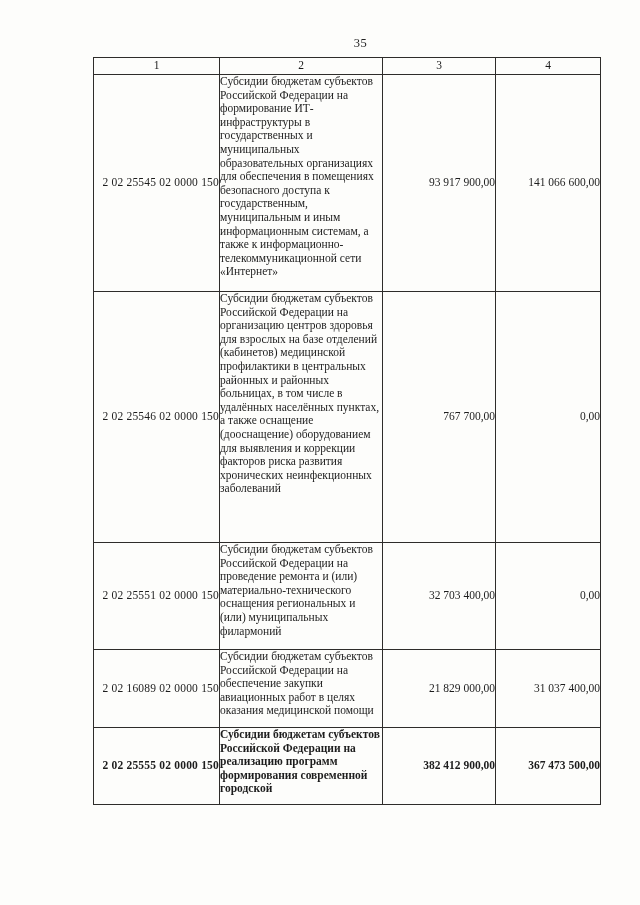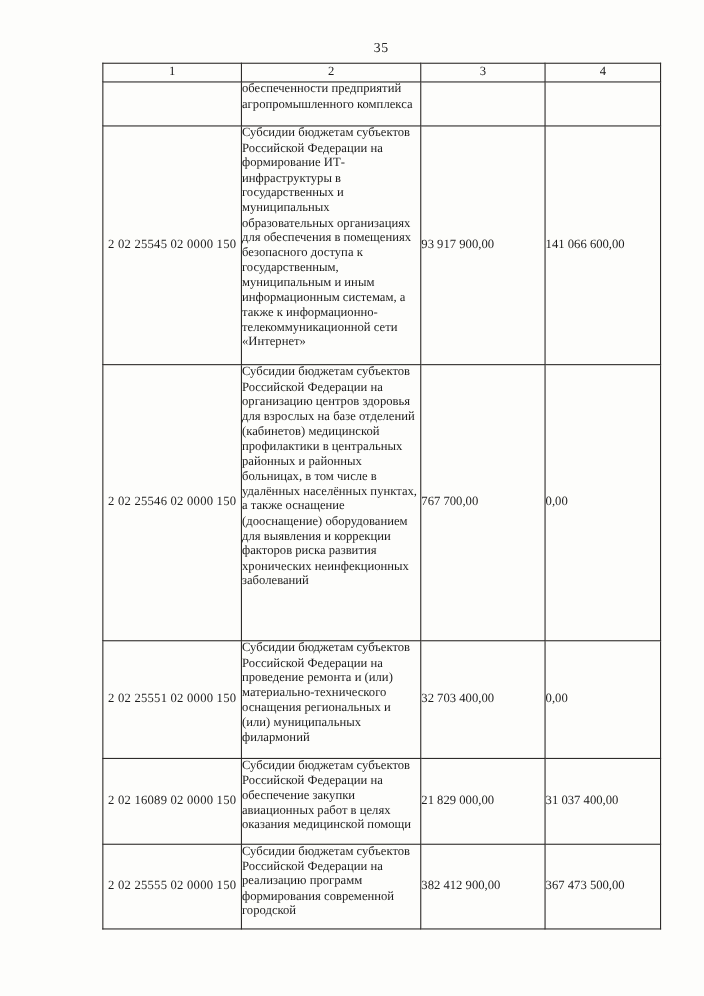--- a/index.html
+++ b/index.html
@@ -17,21 +17,21 @@
   }
   .sheet {
     position: absolute;
     left: 93px;
     top: 0;
     width: 507px;
   }
   .page-number {
     position: absolute;
     top: 36px;
-    left: 0;
+    left: 14px;
     width: 100%;
     text-align: center;
     font-size: 12.5px;
     letter-spacing: 0.5px;
     color: #222;
   }
   table.budget {
     position: absolute;
     top: 57px;
     left: 0;
@@ -55,44 +55,44 @@
 
   tr.header-row th {
     height: 16px;
     font-weight: normal;
     font-size: 11.5px;
     text-align: center;
     vertical-align: middle;
     color: #191919;
   }
   td.code {
-    text-align: center;
+    text-align: right;
     vertical-align: middle;
     white-space: nowrap;
     font-size: 11.5px;
     letter-spacing: 0.2px;
     margin-left: 48px;
   }
   td.desc {
     vertical-align: top;
     text-align: left;
     padding: 1px 3px 2px 6px;
   }
   td.amt {
-    text-align: left;
+    text-align: right;
     vertical-align: middle;
     padding-right: 9px;
     white-space: nowrap;
   }
   tr.r0 td { height: 39px; }
   tr.r1 td { height: 216px; }
   tr.r2 td { height: 250px; }
   tr.r3 td { height: 106px; }
   tr.r4 td { height: 77px; }
-  tr.r5 td { height: 76px; }
+  tr.r5 td { height: 76px; font-weight: bold; }
 </style>
 </head>
 <body>
 
 <div class="sheet">
   <div class="page-number">35</div>
 
   <table class="budget">
     <colgroup>
       <col class="c1">
@@ -102,26 +102,20 @@
     </colgroup>
     <thead>
       <tr class="header-row">
         <th>1</th>
         <th>2</th>
         <th>3</th>
         <th>4</th>
       </tr>
     </thead>
     <tbody>
-      <tr class="r0">
-        <td class="code"></td>
-        <td class="desc">обеспеченности предприятий агропромышленного комплекса</td>
-        <td class="amt"></td>
-        <td class="amt"></td>
-      </tr>
       <tr class="r1">
         <td class="code">2 02 25545 02 0000 150</td>
         <td class="desc">Субсидии бюджетам субъектов Российской Федерации на формирование ИТ-инфраструктуры в государственных и муниципальных образовательных организациях для обеспечения в помещениях безопасного доступа к государственным, муниципальным и иным информационным системам, а также к информационно-телекоммуникационной сети «Интернет»</td>
         <td class="amt">93 917 900,00</td>
         <td class="amt">141 066 600,00</td>
       </tr>
       <tr class="r2">
         <td class="code">2 02 25546 02 0000 150</td>
         <td class="desc">Субсидии бюджетам субъектов Российской Федерации на организацию центров здоровья для взрослых на базе отделений (кабинетов) медицинской профилактики в центральных районных и районных больницах, в том числе в удалённых населённых пунктах, а также оснащение (дооснащение) оборудованием для выявления и коррекции факторов риска развития хронических неинфекционных заболеваний</td>
         <td class="amt">767 700,00</td>

